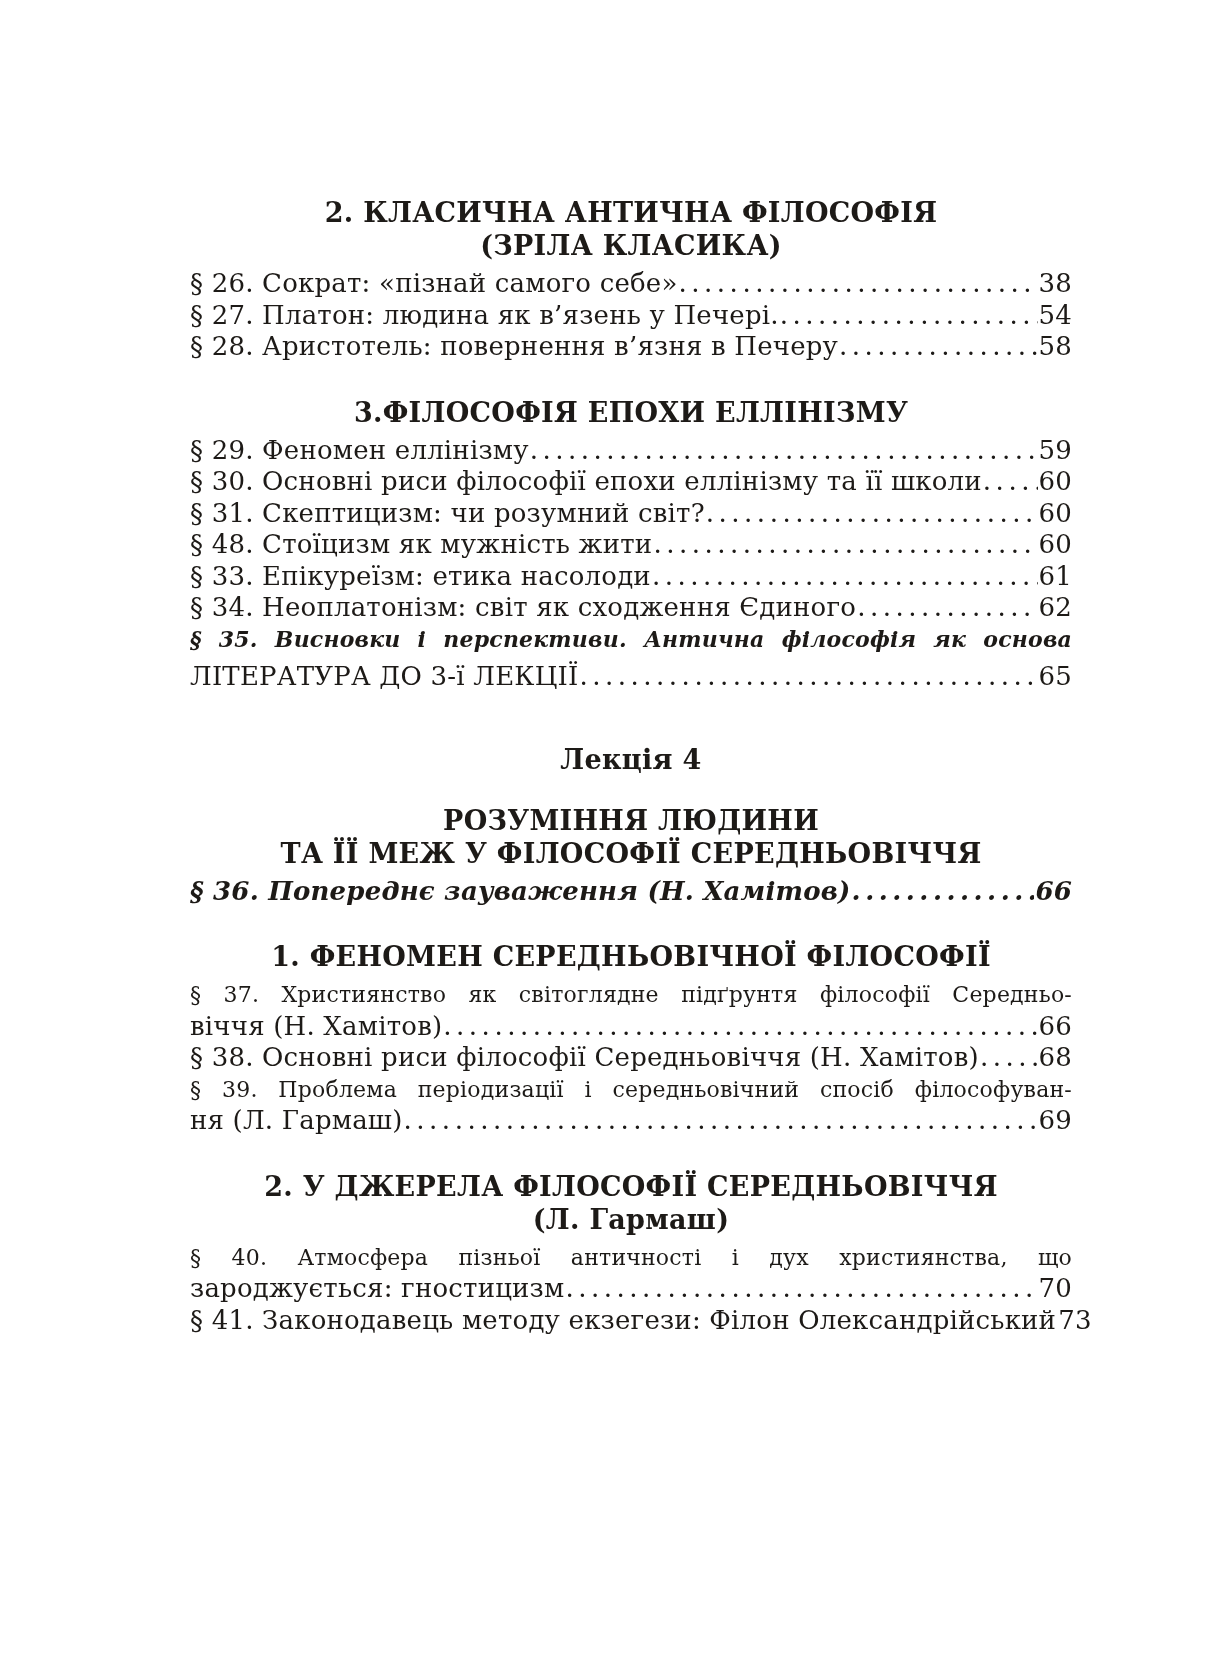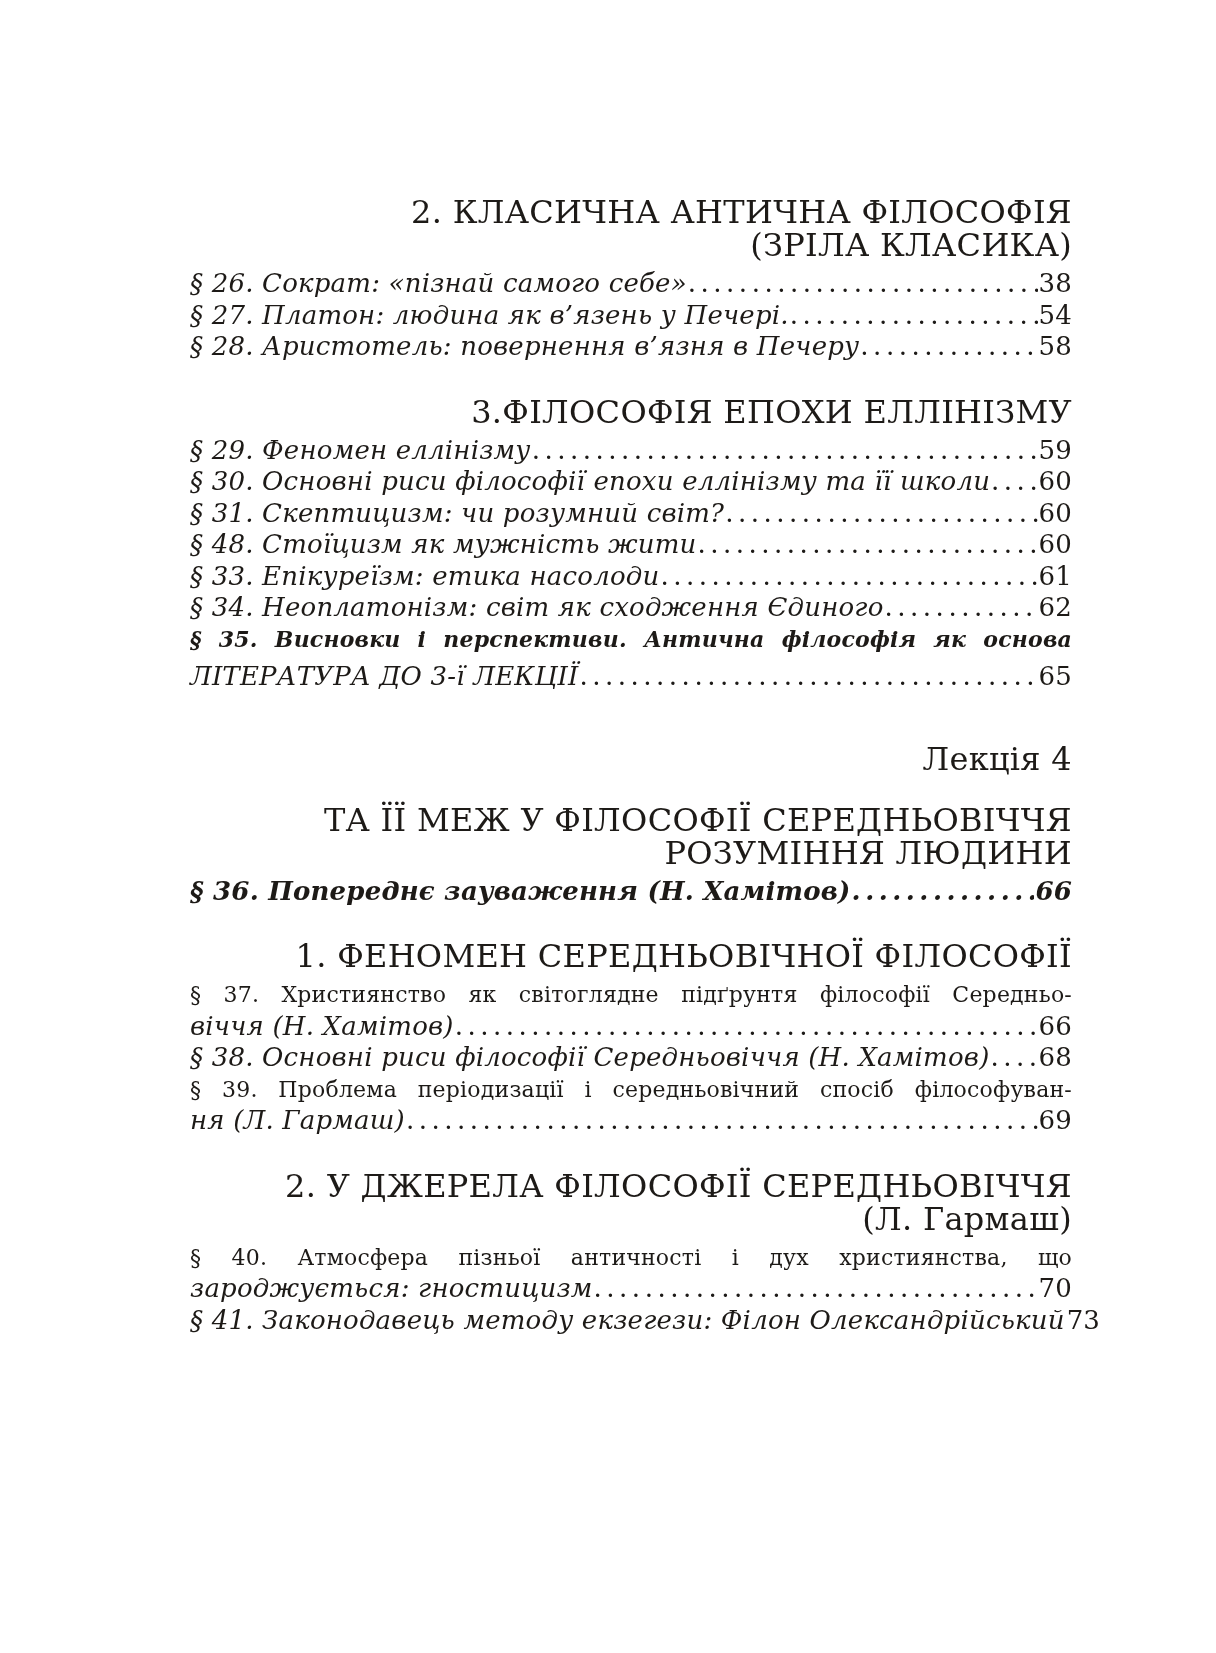--- a/index.html
+++ b/index.html
@@ -12,41 +12,41 @@
     width: 1216px;
     height: 1653px;
     box-sizing: border-box;
     background: #ffffff;
     color: #1d1a17;
     font-family: "DejaVu Serif", "Liberation Serif", serif;
     padding: 196px 144px 0 190px;
     overflow: hidden;
   }
   .heading {
-    text-align: right;
-    font-weight: normal;
-    font-size: 32px;
+    text-align: center;
+    font-weight: bold;
+    font-size: 27px;
     line-height: 33px;
     margin-top: 33px;
     letter-spacing: 0.3px;
   }
   .heading.first   { margin-top: 0; }
   .heading.lecture { margin-top: 50px; }
   .heading.tight   { margin-top: 28px; }
   .entries { margin-top: 6px; }
   .entries.spaced { }
   .entry { margin: 0; }
   .toc-line {
     display: flex;
     align-items: baseline;
     font-size: 26px;
     line-height: 31.5px;
     letter-spacing: 0.2px;
   }
-  .entry-text { flex: none; white-space: nowrap; font-style: italic; }
+  .entry-text { flex: none; white-space: nowrap; }
   .leader {
     flex: 1 1 auto;
     min-width: 0;
     overflow: hidden;
     white-space: nowrap;
     letter-spacing: 4.5px;
     margin: 0 1px;
   }
   .leader::after {
     content: "..........................................................................................................................................................";
@@ -152,22 +152,22 @@
             <span class="entry-text">ЛІТЕРАТУРА ДО 3-ї ЛЕКЦІЇ</span>
             <span class="leader"></span>
             <span class="page-num">65</span>
           </div>
         </div>
       </div>
       <div class="heading lecture">
         <div class="heading-line">Лекція 4</div>
       </div>
       <div class="heading tight">
+        <div class="heading-line">РОЗУМІННЯ ЛЮДИНИ</div>
         <div class="heading-line">ТА ЇЇ МЕЖ У ФІЛОСОФІЇ СЕРЕДНЬОВІЧЧЯ</div>
-        <div class="heading-line">РОЗУМІННЯ ЛЮДИНИ</div>
       </div>
       <div class="entries">
         <div class="entry bold-italic">
           <div class="toc-line">
             <span class="entry-text">§ 36. Попереднє зауваження (Н. Хамітов)</span>
             <span class="leader"></span>
             <span class="page-num">66</span>
           </div>
         </div>
       </div>

